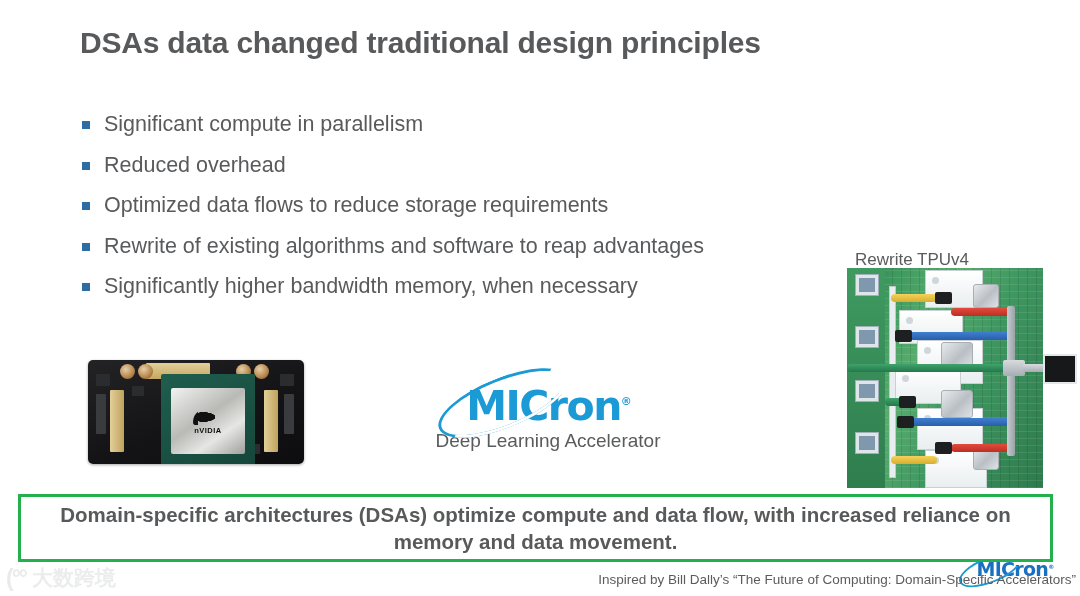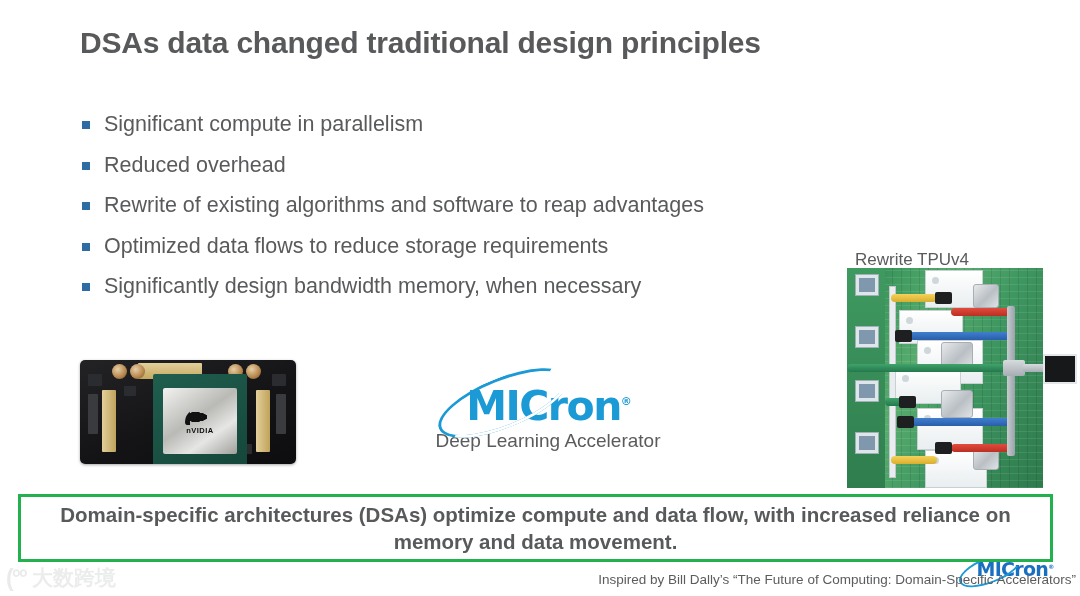--- a/index.html
+++ b/index.html
@@ -47,21 +47,21 @@
   .cable.r{background:linear-gradient(180deg,#e24b3d,#bb2f23);}
   .cable.b{background:linear-gradient(180deg,#3f7fd0,#2a5ea8);}
   .cable.g{background:linear-gradient(180deg,#3fa36b,#24784b);}
   .cplug{position:absolute;width:17px;height:12px;border-radius:2px;background:#1d1f21;}
   .vbar{position:absolute;width:5px;background:#e9edef;border:1px solid #c2c8cb;}
   .rail{position:absolute;background:linear-gradient(90deg,#c6ccd0,#9aa2a8);border-radius:2px;}
   .conn{position:absolute;background:linear-gradient(180deg,#d7dbde,#a6adb2);border-radius:2px;}
   .connblk{position:absolute;background:#17181a;border:2px solid #e4e7e9;}
 
   
-  .nv-wrap{position:absolute;left:80px;top:360px;width:216px;height:104px;
+  .nv-wrap{position:absolute;left:88px;top:360px;width:216px;height:104px;
            background:linear-gradient(160deg,#232326,#141416 55%,#0d0d0f);
            border-radius:5px;box-shadow:0 1px 3px rgba(0,0,0,.35);overflow:hidden;}
   .nv-die{position:absolute;left:73px;top:14px;width:94px;height:95px;
           background:linear-gradient(150deg,#1f5e4e,#15463a);border-radius:2px;}
   .nv-core{position:absolute;left:10px;top:14px;width:74px;height:66px;
           background:linear-gradient(145deg,#f2f2f0,#b9bab6 45%,#e6e6e4 70%,#9fa09c);
           border-radius:2px;}
   .nv-logo{position:absolute;left:50%;top:52%;transform:translate(-50%,-50%);
            text-align:center;color:#0d0d0d;}
   .nv-logo .eye{width:30px;height:16px;margin:0 auto 1px auto;
@@ -128,29 +128,29 @@
     <div class="bullet-row">
       <span class="bullet-mark"></span>
       <span class="bullet-text">Significant compute in parallelism</span>
     </div>
     <div class="bullet-row">
       <span class="bullet-mark"></span>
       <span class="bullet-text">Reduced overhead</span>
     </div>
     <div class="bullet-row">
       <span class="bullet-mark"></span>
+      <span class="bullet-text">Optimized data flows to reduce storage requirements</span>
+    </div>
+    <div class="bullet-row">
+      <span class="bullet-mark"></span>
       <span class="bullet-text">Rewrite of existing algorithms and software to reap advantages</span>
     </div>
     <div class="bullet-row">
       <span class="bullet-mark"></span>
-      <span class="bullet-text">Optimized data flows to reduce storage requirements</span>
-    </div>
-    <div class="bullet-row">
-      <span class="bullet-mark"></span>
-      <span class="bullet-text">Significantly design bandwidth memory, when necessary</span>
+      <span class="bullet-text">Significantly higher bandwidth memory, when necessary</span>
     </div>
   </div>
 
   <div class="tpu-label">Rewrite TPUv4</div>
 
   <div class="tpu-wrap">
     <div class="tpu-board"></div>
     <div class="tpu-leftcol"></div>
 
     <div class="sq" style="left:8px;top:6px;width:22px;height:20px;">

